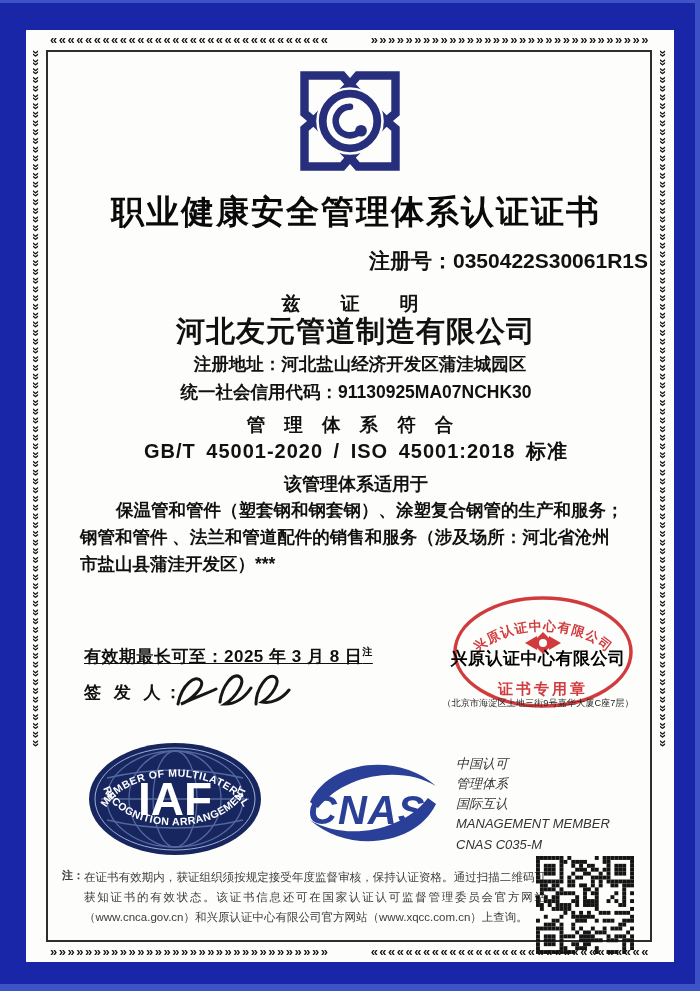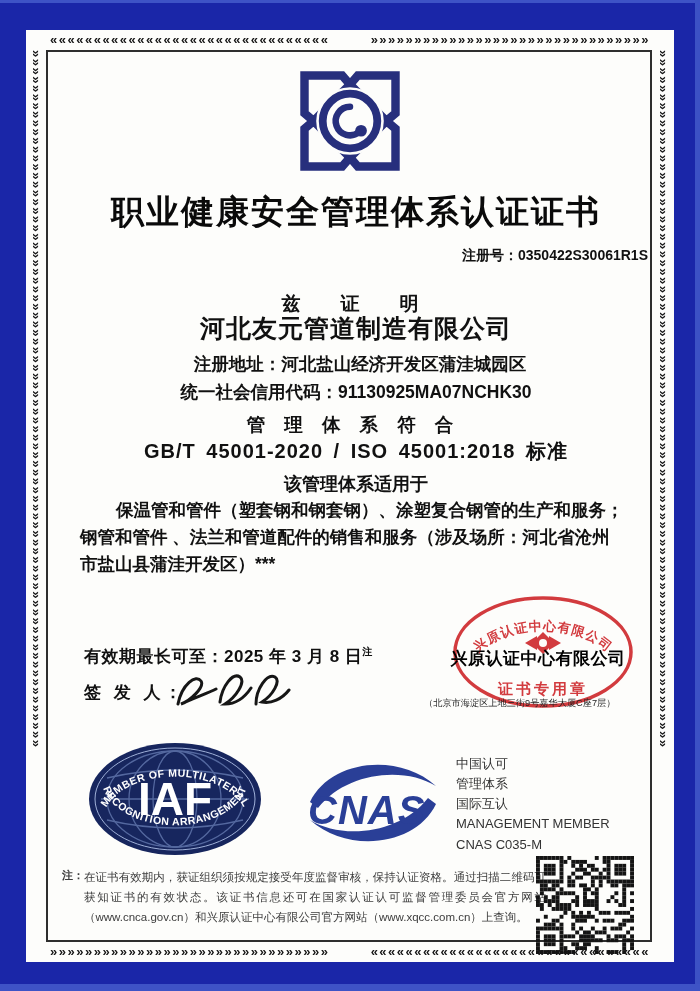--- a/index.html
+++ b/index.html
@@ -15,33 +15,33 @@
   .edge-bottom { position:absolute; left:0; bottom:0; width:100%; height:7px; background:#3e53c6; }
   .panel { position:absolute; left:26px; top:30px; width:648px; height:932px; background:#fdfdfb; }
   .chev { position:absolute; font-size:13px; font-weight:700; letter-spacing:1.5px;
           color:#161616; white-space:nowrap; overflow:hidden; line-height:16px; height:16px; }
   .chev-v { transform:rotate(90deg); transform-origin:0 0; width:884px; overflow:hidden; }
   .frame { position:absolute; left:46px; top:50px; width:606px; height:892px; border:2px solid #2e2e2e; }
   .abs { position:absolute; }
   .ctr { left:0; right:0; text-align:center;padding-left:12px; }
   .b { font-weight:700; }
   .title { font-size:33px; letter-spacing:2px; color:#0a0a0a; }
-  .regline { font-size:14px; }
+  .regline { font-size:21px; }
   .hereby { font-size:19px; letter-spacing:40px; padding-left:40px; }
-  .company { font-size:25px; letter-spacing:1px; }
+  .company { font-size:29px; letter-spacing:1px; }
   .midline { font-size:17.5px; }
   .conform { font-size:18.5px; letter-spacing:7px; padding-left:7px; }
   .standard { font-size:20px; letter-spacing:1px; word-spacing:4px; }
   .scopeintro { font-size:18px; }
   .scope { font-size:17.5px; line-height:1.55; text-indent:36px; text-align:left; }
   .dateline { font-size:17px; letter-spacing:0.5px; }
   .supnote { font-size:10px; vertical-align:super; }
   .signer { font-size:17px; letter-spacing:4px; }
   .issuer-name { font-size:17px; color:#000; letter-spacing:0.5px; text-align:center; }
-  .issuer-addr { font-size:9.2px; color:#222; text-align:left; letter-spacing:0px; }
+  .issuer-addr { font-size:9.2px; color:#222; text-align:center; letter-spacing:0px; }
   .cnas-text div { font-size:13px; color:#333; line-height:1.55; }
   .footnote { font-size:11.5px; line-height:1.72; color:#3c3c3c; text-align:justify; }
   .footnote .lbl { position:absolute; left:-22px; top:-2px; font-size:11px; }
   .qr { line-height:0; }
 </style>
 </head>
 <body>
 
 <div class="page">
   <div class="edge-top"></div>
@@ -83,21 +83,21 @@
   <div class="abs ctr company b" style="top:312px;">河北友元管道制造有限公司</div>
   <div class="abs ctr midline b" style="top:352px;margin-left:8px;">注册地址：河北盐山经济开发区蒲洼城园区</div>
   <div class="abs ctr midline b" style="top:380px;">统一社会信用代码：91130925MA07NCHK30</div>
 
   <div class="abs ctr conform b" style="top:412px;">管 理 体 系 符 合</div>
   <div class="abs ctr standard b" style="top:438px;">GB/T 45001-2020 / ISO 45001:2018 标准</div>
 
   <div class="abs ctr scopeintro b" style="top:472px;">该管理体系适用于</div>
   <div class="abs scope b" style="top:497px; left:80px; width:546px;">保温管和管件（塑套钢和钢套钢）、涂塑复合钢管的生产和服务；钢管和管件 、法兰和管道配件的销售和服务（涉及场所：河北省沧州市盐山县蒲洼开发区）***</div>
 
-  <div class="abs dateline b" style="top:645px; left:84px;">
+  <div class="abs dateline b" style="top:645px; left:84px;text-decoration:underline;">
     <span>有效期最长可至：2025 年 3 月 8 日</span><span class="supnote">注</span>
   </div>
 
   <div class="abs signer b" style="top:681px; left:84px;">签 发 人：</div>
   <div class="abs" style="left:170px; top:662px; width:132px; height:56px;" title="">
     <svg width="132" height="56" viewBox="0 0 132 56">
       <path d="M8,42 C12,22 26,12 31,19 C35,25 20,39 11,42 C24,36 38,31 46,27
                M50,40 C52,24 63,10 70,15 C76,20 66,35 55,42 C66,42 75,35 81,26
                M86,42 C86,27 97,11 105,15 C111,19 103,33 92,40 C101,42 112,37 119,28" stroke="#161616" stroke-width="3" fill="none" stroke-linecap="round"></path>
     </svg>
@@ -144,21 +144,21 @@
     </svg>
   </div>
 
   <div class="abs" style="left:302px; top:752px; width:142px; height:102px;">
     <svg width="142" height="102" viewBox="0 0 142 102">
       <path d="M8,50 C28,8 96,0 134,34 C102,14 44,20 16,56 Z" fill="#2a3f97"></path>
       <path d="M134,52 C114,94 46,102 8,68 C40,88 98,82 126,46 Z" fill="#2a3f97"></path>
       <text x="6" y="72" font-size="40" font-weight="700" font-style="italic" fill="#2a3f97" letter-spacing="1">CNAS</text>
     </svg>
   </div>
-  <div class="abs cnas-text" style="left:456px; top:754px;">
+  <div class="abs cnas-text" style="left:456px; top:754px;font-style:italic;">
     <div>中国认可</div>
     <div>管理体系</div>
     <div>国际互认</div>
     <div>MANAGEMENT MEMBER</div>
     <div>CNAS C035-M</div>
   </div>
 
   <div class="abs footnote" style="top:868px; left:84px; width:462px;">
     <span class="lbl b">注：</span>
     <span>在证书有效期内，获证组织须按规定接受年度监督审核，保持认证资格。通过扫描二维码可获知证书的有效状态。该证书信息还可在国家认证认可监督管理委员会官方网站（www.cnca.gov.cn）和兴原认证中心有限公司官方网站（www.xqcc.com.cn）上查询。</span>

